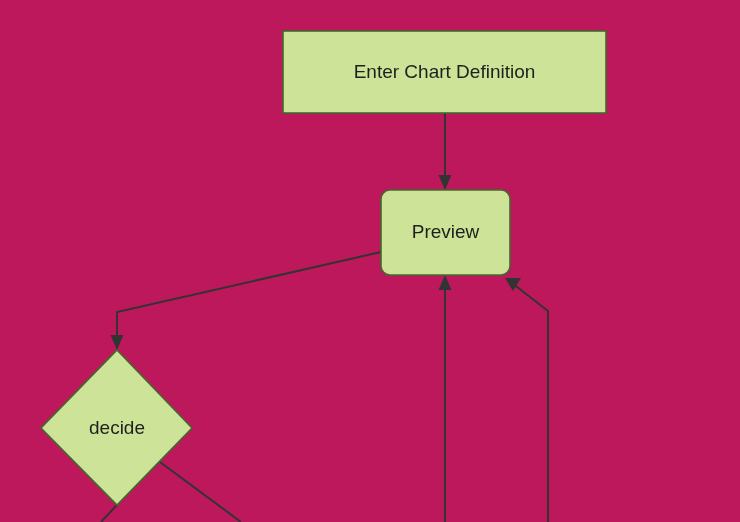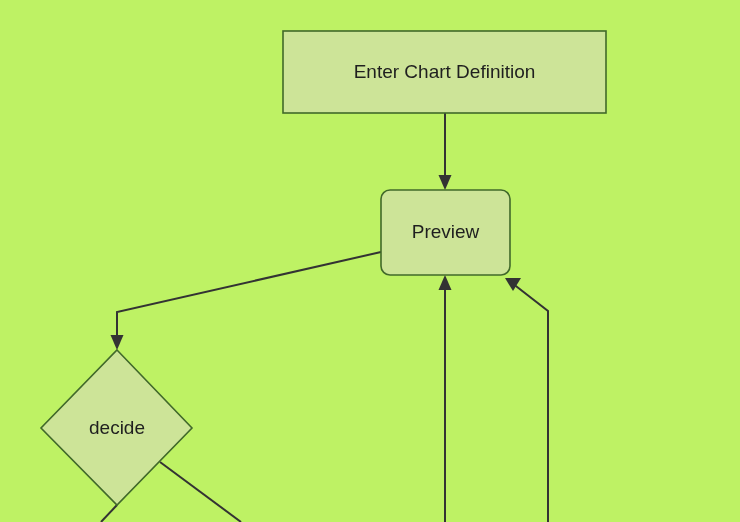--- a/index.html
+++ b/index.html
@@ -8,21 +8,21 @@
     padding: 0;
     background: #ffffff;
   }
   body {
     font-family: "Liberation Sans", "DejaVu Sans", sans-serif;
   }
   #canvas {
     position: relative;
     width: 740px;
     height: 522px;
-    background: #bef264;
+    background: #be185d;
     overflow: hidden;
   }
   #diagram-svg {
     position: absolute;
     left: 0;
     top: 0;
     width: 740px;
     height: 522px;
     display: block;
   }

